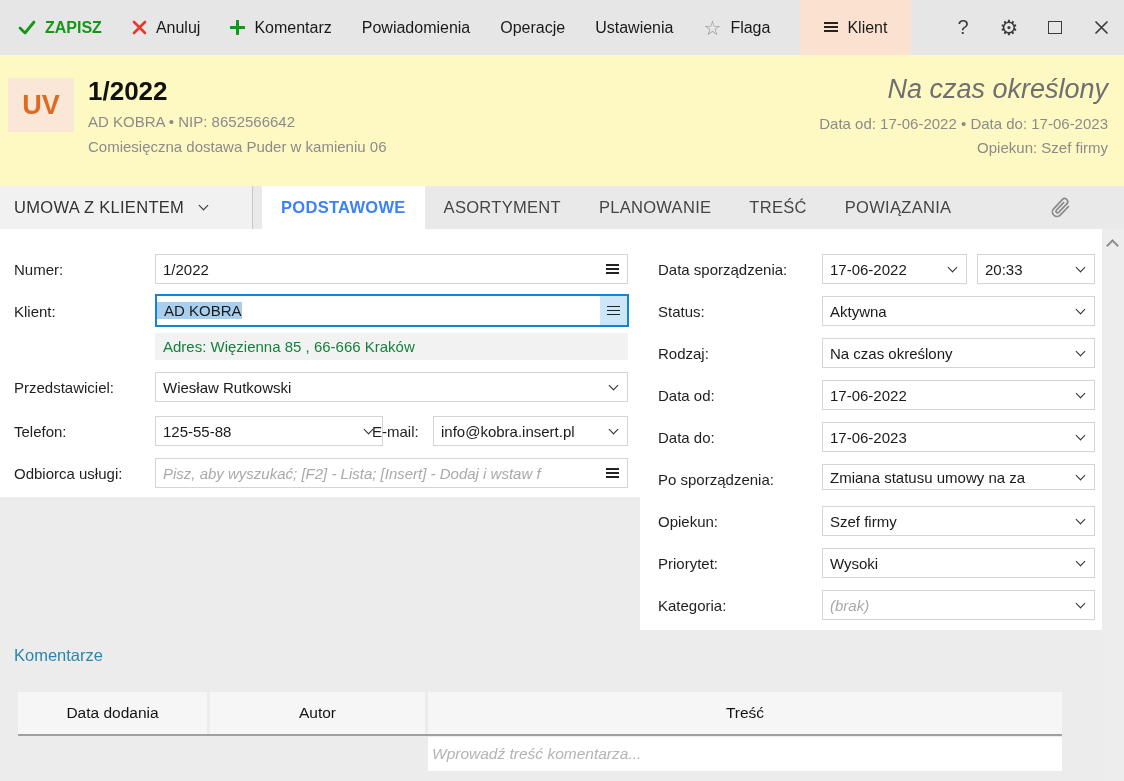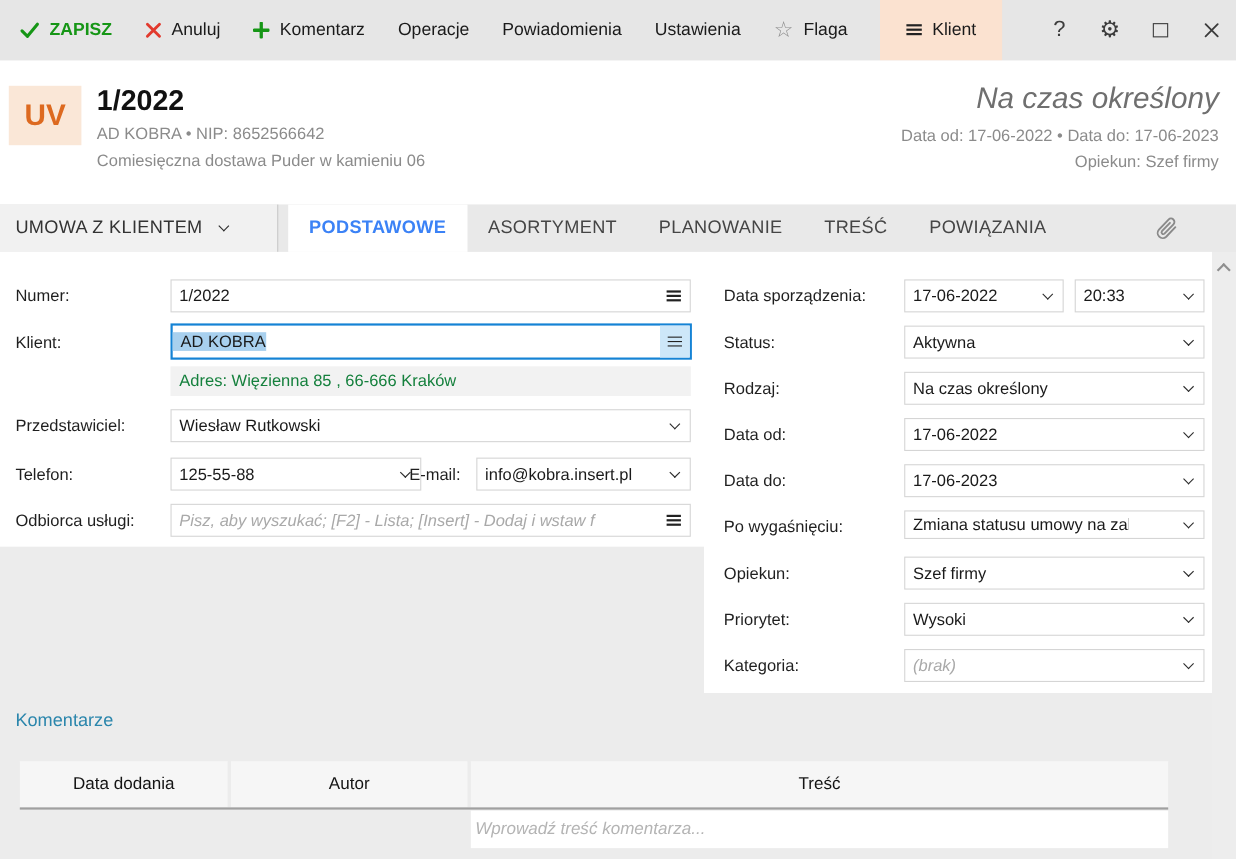--- a/index.html
+++ b/index.html
@@ -17,21 +17,21 @@
   .tb-ico { width:46px; display:flex; justify-content:center; align-items:center; height:55px; color:#3c3c3c; }
   .qmark { font-size:20px; color:#3c3c3c; }
   .gear { font-size:21px; color:#3c3c3c; }
   .maxbox { width:14px; height:13px; border:1.6px solid #3c3c3c; }
   .star { font-size:20px; color:#8f8f8f; line-height:1; }
   .bars { width:14px; height:11px; position:relative; flex:none; }
   .bars::before { content:""; position:absolute; left:0; right:0; top:0; height:2px; background:#222;
                   box-shadow:0 4px 0 #222, 0 8px 0 #222; }
 
   
-  .hdr { position:absolute; left:0; top:55px; width:1124px; height:131px; background:#ffffff; }
+  .hdr { position:absolute; left:0; top:55px; width:1124px; height:131px; background:#fef9c3; }
   .badge { position:absolute; left:8px; top:23px; width:66px; height:54px; background:#fae7d7;
            color:#dd6a20; font-size:27px; font-weight:bold; display:flex; align-items:center; justify-content:center; }
   .title { position:absolute; left:88px; top:21px; font-size:26px; font-weight:bold; color:#111; }
   .sub1  { position:absolute; left:88px; top:58px; font-size:15px; color:#8b8b8b; }
   .sub2  { position:absolute; left:88px; top:83px; font-size:15px; color:#8b8b8b; }
   .rtype { position:absolute; right:16px; top:19px; font-size:27px; font-style:italic; color:#6f6f6f; }
   .rdates{ position:absolute; right:16px; top:60px; font-size:15px; color:#8b8b8b; }
   .rcare { position:absolute; right:16px; top:84px; font-size:15px; color:#8b8b8b; }
 
   
@@ -108,24 +108,24 @@
     </div>
     <div class="tb-item">
       <span>
         <svg width="15" height="15" viewBox="0 0 15 15">
             <path d="M7.5 1 V14 M1 7.5 H14" stroke="#169616" stroke-width="3" stroke-linecap="round"></path>
           </svg>
       </span>
       <span>Komentarz</span>
     </div>
     <div class="tb-item">
+      <span>Powiadomienia</span>
+    </div>
+    <div class="tb-item">
       <span>Operacje</span>
-    </div>
-    <div class="tb-item">
-      <span>Powiadomienia</span>
     </div>
     <div class="tb-item">
       <span>Ustawienia</span>
     </div>
     <div class="tb-item">
       <span class="star">☆</span>
       <span>Flaga</span>
     </div>
     <div class="tb-item tb-client">
       <span class="bars"></span>
@@ -247,21 +247,21 @@
     <input value="17-06-2022" style="">
     <span class="chev"></span>
   </div>
 
   <div class="lbl" style="left:658px; top:429px;">Data do:</div>
   <div class="fld" style="left:822px; top:422px; width:273px; height:30px;">
     <input value="17-06-2023" style="">
     <span class="chev"></span>
   </div>
 
-  <div class="lbl" style="left:658px; top:471px;">Po wygaśnięciu:</div>
+  <div class="lbl" style="left:658px; top:471px;">Po sporządzenia:</div>
   <div class="fld" style="left:822px; top:464px; width:273px; height:26px;gap:40px;">
     <input value="Zmiana statusu umowy na zakc" style="">
     <span class="chev"></span>
   </div>
 
   <div class="lbl" style="left:658px; top:513px;">Opiekun:</div>
   <div class="fld" style="left:822px; top:506px; width:273px; height:30px;gap:44px;">
     <input value="Szef firmy" style="">
     <span class="chev"></span>
   </div>

